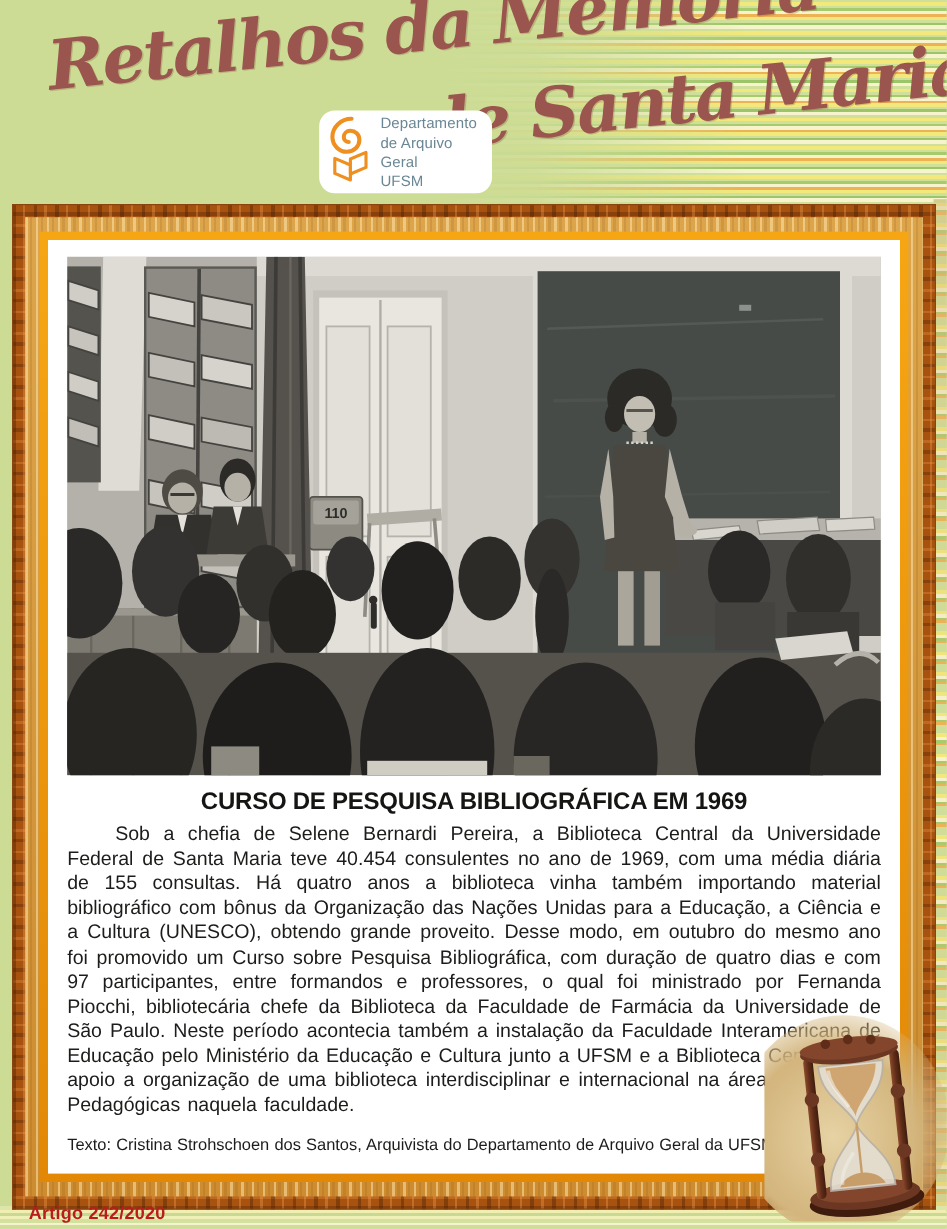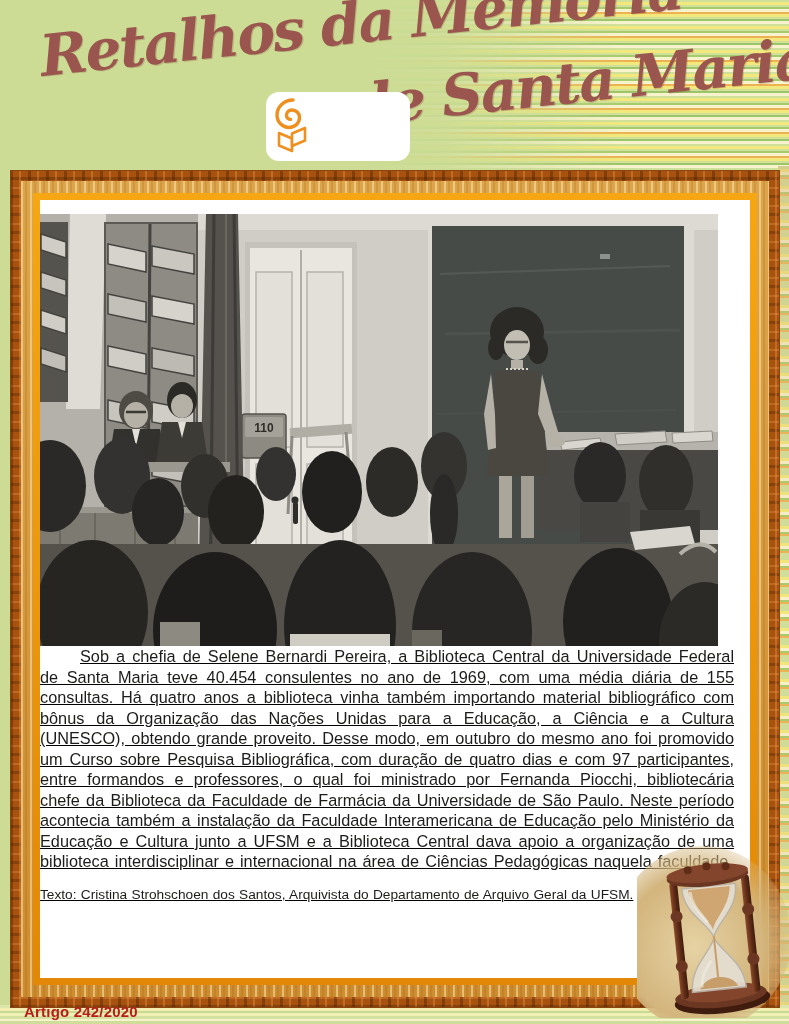--- a/index.html
+++ b/index.html
@@ -66,22 +66,21 @@
     background:
       repeating-linear-gradient(90deg,rgba(255,235,180,.5) 0 2px,transparent 2px 4px,rgba(140,85,15,.18) 4px 6px,transparent 6px 9px),
       linear-gradient(180deg,#dda54b,#cd8c2f);
   }
   .frame-orange{
     width:100%;height:100%;box-sizing:border-box;padding:7px;
     background:linear-gradient(180deg,#f6a613,#e28806);
   }
   .frame-white{
     width:100%;height:100%;box-sizing:border-box;background:#fff;
-    padding:14px 16px 0 0;
-    text-decoration:underline;
+    padding:14px 16px 0 16px;
   }
   
   .photo{width:678px;height:432px;display:block;background:#c9c7c2;}
   
   .headline{
     margin:11px 0 5px 0;text-align:center;color:#151513;
     font-size:20px;font-weight:700;letter-spacing:-.2px;
   }
   .body-text{
     margin:0;color:#1c1c1a;font-size:16.3px;line-height:1.26;
@@ -109,20 +108,25 @@
 <div class="script-title title-line2">de Santa Maria</div>
 
 <div class="logo-box">
   <span>
     <svg width="40" height="56" viewBox="0 0 40 56">
       <path d="M21 3 C12 3 5 10 5 18 C5 25.5 11 30.5 17 30.5 C23 30.5 27.5 26 27.5 20.5 C27.5 16 24 13 20 13 C16.8 13 14.5 15.3 14.5 18.2 C14.5 20.6 16.4 22.4 18.6 22.4" fill="none" stroke="#ef8f1f" stroke-width="3.4" stroke-linecap="round"></path>
       <path d="M7 36 L20 41.5 L20 54 L7 48.5 Z" fill="#fff" stroke="#ef8f1f" stroke-width="2.6" stroke-linejoin="round"></path>
       <path d="M33 31 L20 36.5 L20 49 L33 43.5 Z" fill="#fff" stroke="#ef8f1f" stroke-width="2.6" stroke-linejoin="round"></path>
     </svg>
   </span>
+  <div class="logo-text">
+    <div>Departamento</div>
+    <div>de Arquivo Geral</div>
+    <div>UFSM</div>
+  </div>
 </div>
 
 <div class="frame">
  <div class="frame-gold">
   <div class="frame-orange">
    <div class="frame-white">
 
     <svg class="photo" viewBox="0 0 678 432" role="img">
 
       <rect x="0" y="0" width="678" height="432" fill="#cfcdc6"></rect>
@@ -263,20 +267,21 @@
         <ellipse cx="300" cy="412" rx="56" ry="86" fill="#232220"></ellipse>
         <rect x="250" y="420" width="100" height="12" fill="#cfccc4"></rect>
         <ellipse cx="432" cy="418" rx="60" ry="80" fill="#272624"></ellipse>
         <ellipse cx="578" cy="408" rx="55" ry="74" fill="#21201e"></ellipse>
         <ellipse cx="665" cy="428" rx="46" ry="60" fill="#2b2a27"></ellipse>
         <rect x="120" y="408" width="40" height="24" fill="#8d8a82"></rect>
         <rect x="372" y="416" width="30" height="16" fill="#6a675f"></rect>
       </g>
     </svg>
 
+    <h2 class="headline">CURSO DE PESQUISA BIBLIOGRÁFICA EM 1969</h2>
     <p class="body-text">Sob a chefia de Selene Bernardi Pereira, a Biblioteca Central da Universidade Federal de Santa Maria teve 40.454 consulentes no ano de 1969, com uma média diária de 155 consultas. Há quatro anos a biblioteca vinha também importando material bibliográfico com bônus da Organização das Nações Unidas para a Educação, a Ciência e a Cultura (UNESCO), obtendo grande proveito. Desse modo, em outubro do mesmo ano foi promovido um Curso sobre Pesquisa Bibliográfica, com duração de quatro dias e com 97 participantes, entre formandos e professores, o qual foi ministrado por Fernanda Piocchi, bibliotecária chefe da Biblioteca da Faculdade de Farmácia da Universidade de São Paulo. Neste período acontecia também a instalação da Faculdade Interamericana de Educação pelo Ministério da Educação e Cultura junto a UFSM e a Biblioteca Central dava apoio a organização de uma biblioteca interdisciplinar e internacional na área de Ciências Pedagógicas naquela faculdade.</p>
     <p class="credit">Texto: Cristina Strohschoen dos Santos, Arquivista do Departamento de Arquivo Geral da UFSM.</p>
 
    </div>
   </div>
  </div>
 </div>
 
 <div class="hourglass">
   <svg width="152" height="180" viewBox="0 0 152 180">

